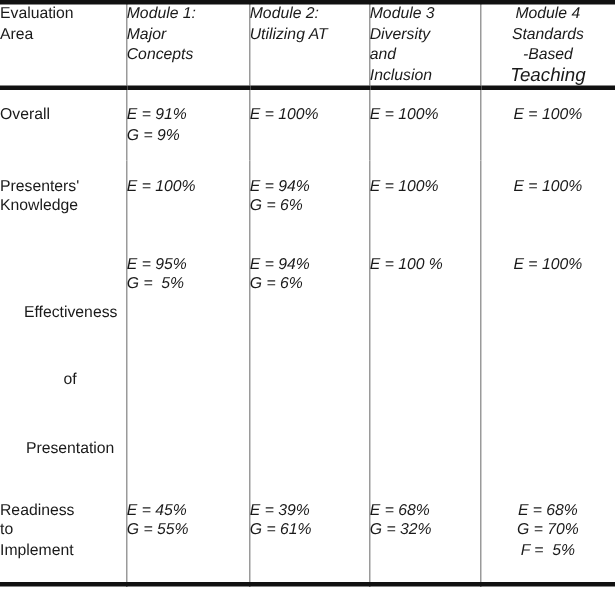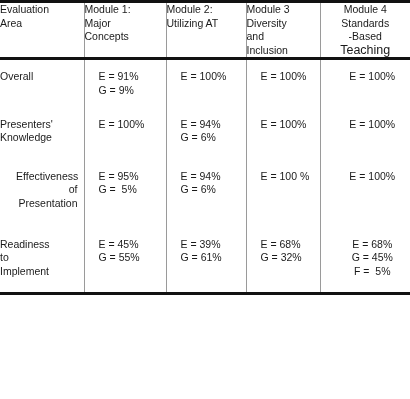--- a/index.html
+++ b/index.html
@@ -46,30 +46,30 @@
 
   tbody td { padding-top: 11px; padding-bottom: 11px; }
 
   .c0 { width: 84px; }
   .c1 { width: 82px; }
   .c2 { width: 80px; }
   .c3 { width: 74px; }
   .c4 { width: 90px; }
 
   .pad-l { padding-left: 9px; padding-right: 4px; }
-  .pad-v { padding-left: 10px; padding-right: 4px; }
+  .pad-v { padding-left: 10px; padding-right: 4px; font-style: italic; }
 
   .hdr-line { white-space: nowrap; }
 
   .big { font-size: 12.5px; }
 
   .rowlabel { white-space: nowrap; }
-  .rowlabel.centered { text-align: right; padding-left: 16px; padding-right: 6px; }
-
-  .val { white-space: pre; margin-left: 14px; }
+  .rowlabel.centered { text-align: center; padding-left: 16px; padding-right: 6px; margin-top: 32px; }
+
+  .val { white-space: pre; }
 
   
   tr.r-overall td       { padding-top: 10px; padding-bottom: 9px; }
   tr.r-presenters td    { padding-top: 11px; padding-bottom: 11px; }
   tr.r-effectiveness td { padding-top: 14px; padding-bottom: 13px; }
   tr.r-audience td      { padding-top: 15px; padding-bottom: 14px; }
   tr.r-readiness td     { padding-top: 14px; padding-bottom: 14px; }
 </style>
 </head>
 <body>
@@ -184,19 +184,19 @@
           <td class="pad-v">
             <div class="val">E = 39%</div>
             <div class="val">G = 61%</div>
           </td>
           <td class="pad-v">
             <div class="val">E = 68%</div>
             <div class="val">G = 32%</div>
           </td>
           <td class="pad-v">
             <div class="val">E = 68%</div>
-            <div class="val">G = 45%</div>
+            <div class="val">G = 70%</div>
             <div class="val">F =  5%</div>
           </td>
         </tr>
       </tbody>
   </table>
 </div>
 
 </body></html>

